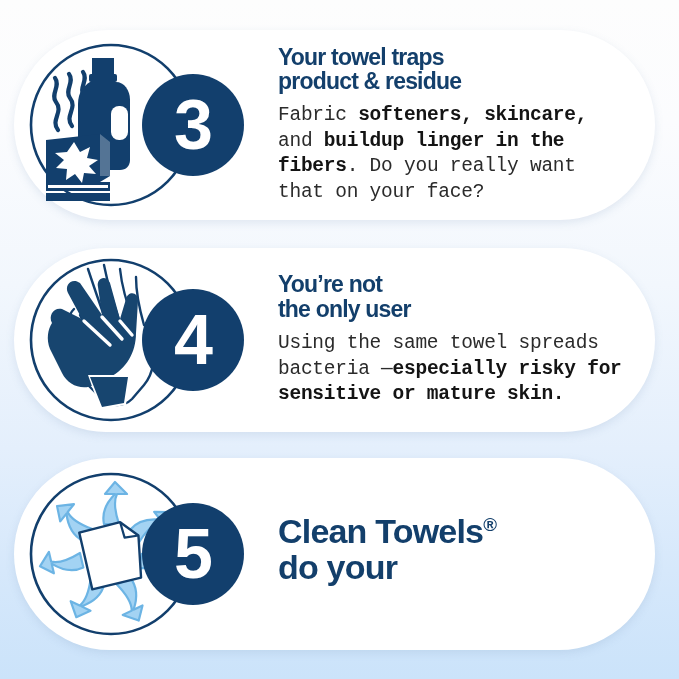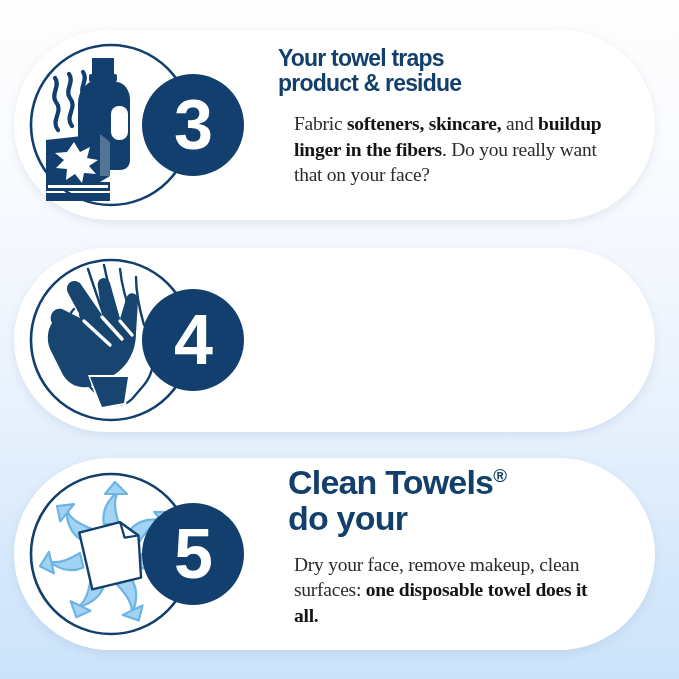--- a/index.html
+++ b/index.html
@@ -92,28 +92,28 @@
   .headline {
     color: #133f6b;
     font-family: "Liberation Sans", sans-serif;
     font-weight: bold;
     font-size: 23px;
     line-height: 1.06;
     letter-spacing: -0.8px;
     margin: 0 0 10px 0;
     white-space: pre-line;
   }
-  .headline-3 { font-size: 34px; margin-left: 10px; }
+  .headline-3 { font-size: 34px; }
   .body {
     color: #2b2b2b;
-    font-family: Liberation Serif, serif;
+    font-family: Liberation Mono, monospace;
     font-size: 19.5px;
     line-height: 1.31;
     letter-spacing: -0.25px;
-    margin: 16px;
+    margin: 0;
   }
   .body b { font-weight: bold; color: #141414; }
   .reg {
     font-size: 0.55em;
     vertical-align: super;
     letter-spacing: 0;
   }
 </style>
 </head>
 <body>
@@ -192,20 +192,25 @@
           </g>
 
           <path d="M60 118 L102 118 L98 148 L72 152 Z" fill="#ffffff"></path>
           <path d="M62 120 L100 120 L96 146 L74 150 Z" fill="#17456f"></path>
         </svg>
       </div>
       <div class="badge">
         <span class="badge-num">4</span>
       </div>
     </div>
+    <div class="text-wrap">
+      <h2 class="headline">You’re not
+the only user</h2>
+      <p class="body"><span>Using the same towel spreads bacteria —</span><b>especially risky for sensitive or mature skin.</b></p>
+    </div>
   </div>
 
   <div class="card card-3">
     <div class="icon-wrap">
       <div class="icon-circle">
         <svg viewBox="0 0 166 166" xmlns="http://www.w3.org/2000/svg">
           <circle cx="83" cy="83" r="80" fill="#ffffff" stroke="#123f6d" stroke-width="2.6"></circle>
           <g transform="translate(83,83)">
             <g fill="#a3d3f3" stroke="#6cb4e4" stroke-width="2.2" stroke-linejoin="round">
               <g>
@@ -244,17 +249,16 @@
             </g>
           </g>
         </svg>
       </div>
       <div class="badge">
         <span class="badge-num">5</span>
       </div>
     </div>
     <div class="text-wrap">
       <h2 class="headline headline-3"><span>Clean Towels</span><span class="reg">®</span><br><span>do your</span></h2>
-      <p class="body"><span>Dry your face, remove makeup, clean surfaces: </span><b>one disposable towel does it all.</b></p>
     </div>
   </div>
 
 </div>
 
 </body></html>

